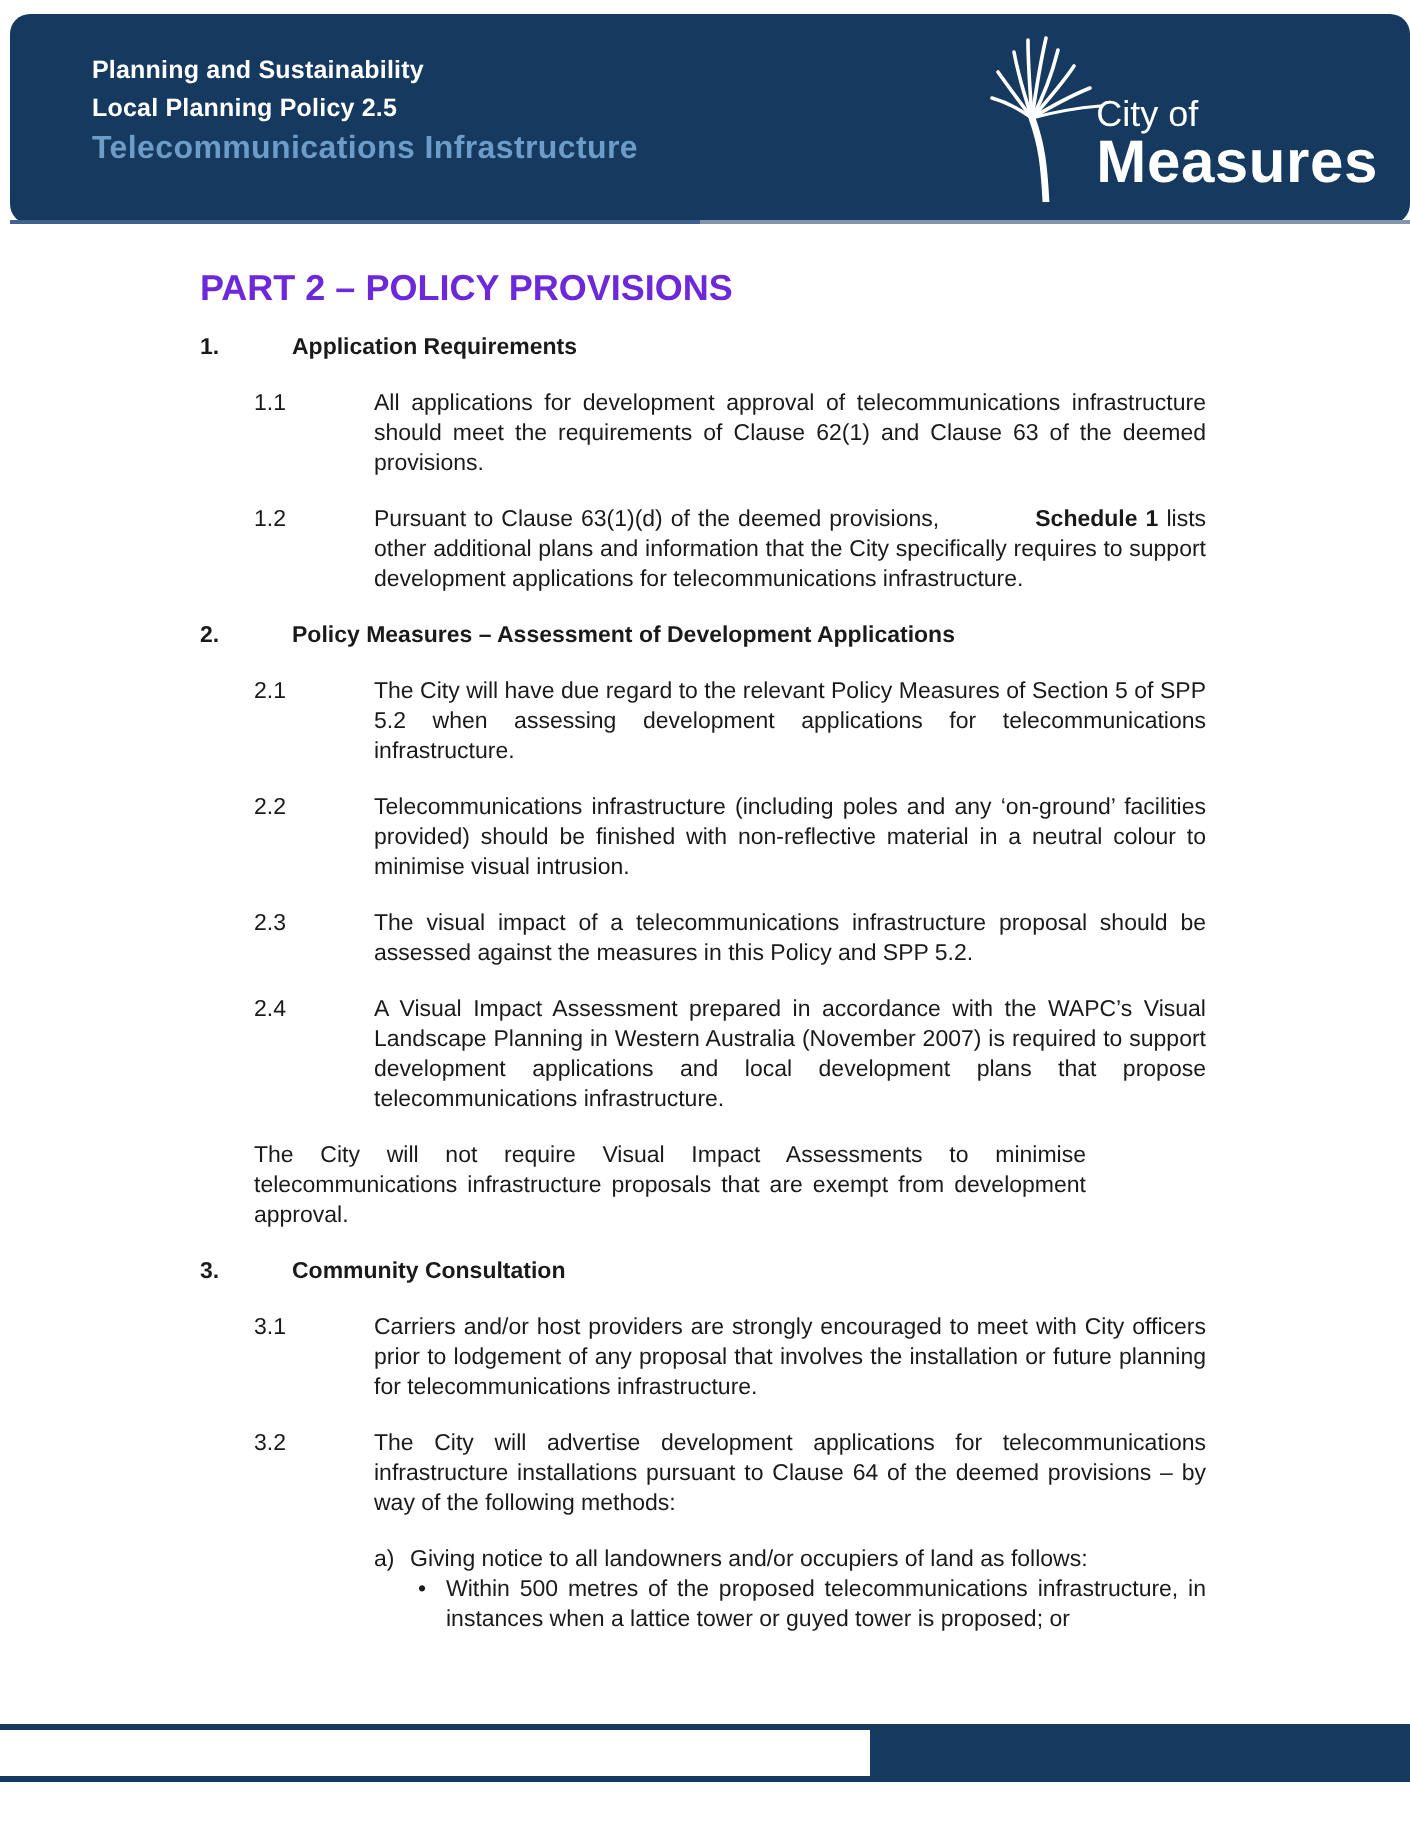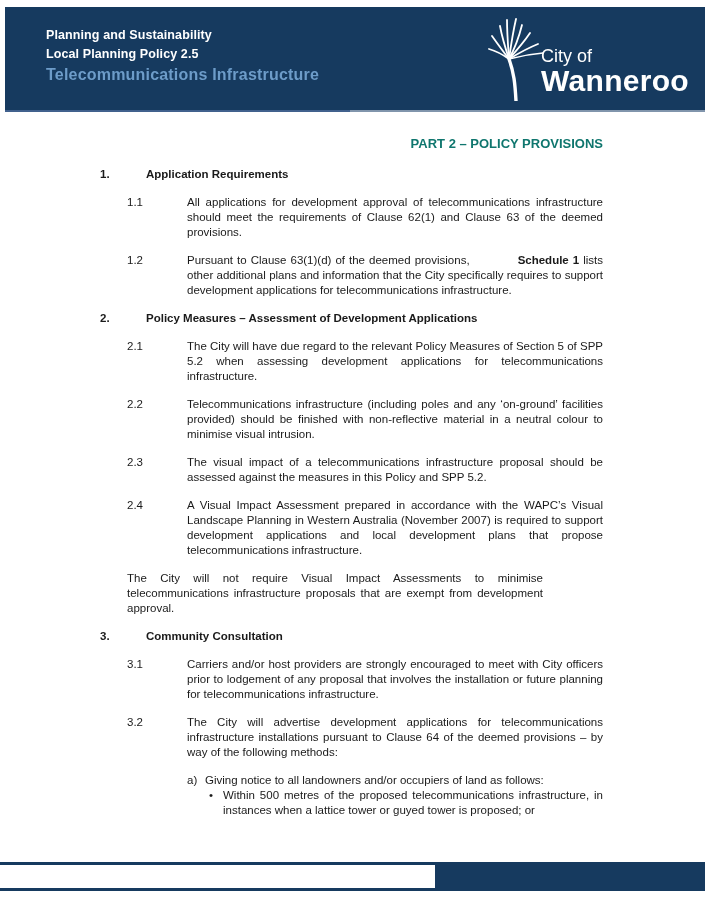--- a/index.html
+++ b/index.html
@@ -5,36 +5,37 @@
   html,body { margin:0; padding:0; background:#ffffff; }
   .page {
     position:relative; width:705px; height:913px; background:#ffffff;
     font-family:"Liberation Sans", sans-serif; color:#1a1a1a; overflow:hidden;
   }
 
   
   .header {
     position:absolute; left:5px; top:7px; width:700px; height:105px;
     background:#163a5f;
+    border-radius:10px;
   }
   .header-rule-left  { position:absolute; left:0; bottom:0; width:345px; height:2px; background:#41618d; }
   .header-rule-right { position:absolute; left:345px; right:0; bottom:0; height:2px; background:#8195ac; }
   .header-text { position:absolute; left:41px; top:19px; }
   .ht-line { color:#ffffff; font-weight:bold; font-size:12.5px; line-height:19px; letter-spacing:0.1px; }
   .ht-accent { color:#6d9cc9; font-weight:bold; font-size:16px; line-height:22px; letter-spacing:0.2px; }
 
   .logo { position:absolute; top:6px; right:16px; display:flex; align-items:center; }
   .logo-icon { flex:none; margin-top:4px; }
   .logo-textblock { margin-left:-4px; margin-top:24px; }
   .logo-cityof { color:#ffffff; font-size:18px; line-height:20px; font-weight:400; }
   .logo-name  { color:#ffffff; font-size:30px; line-height:30px; font-weight:bold; letter-spacing:0.3px; }
 
   
   .content { position:absolute; left:100px; top:136px; width:503px; font-size:11.5px; line-height:15px; }
-  .part-title { color:#0f766e; font-weight:bold; font-size:13px; line-height:16px; margin:0 0 15px 0;text-align:right; }
+  .part-title { color:#6d28d9; font-weight:bold; font-size:18px; line-height:16px; margin:0 0 15px 0; }
 
   .sec { display:flex; margin:0 0 13px 0; font-weight:bold; }
   .sec-num { flex:none; width:46px; }
   .sec-title { flex:1; }
 
   .item { display:flex; margin:0 0 13px 0; margin-left:27px; }
   .item-num { flex:none; width:60px; }
   .item-text { flex:none; width:416px; text-align:justify; }
   .item-text b { font-weight:bold;padding-left:44px; }
 
@@ -75,21 +76,21 @@
             <path d="M22 42 C24 28 26 15 29 2" stroke-width="1.8"></path>
             <path d="M22 42 C28 31 32 20 35 8" stroke-width="1.8"></path>
             <path d="M22 42 C30 33 37 25 43 16" stroke-width="1.8"></path>
             <path d="M22 42 C32 36 41 31 51 27" stroke-width="1.8"></path>
             <path d="M22 42 C33 39 44 37 56 36" stroke-width="1.6"></path>
           </g>
         </svg>
       </span>
       <span class="logo-textblock">
         <span class="logo-cityof" style="display:block">City of</span>
-        <span class="logo-name" style="display:block">Wanneroo</span>
+        <span class="logo-name" style="display:block">Measures</span>
       </span>
     </div>
 
     <div class="header-rule-left"></div>
     <div class="header-rule-right"></div>
   </div>
 
   <div class="content">
 
     <p class="part-title">PART 2 – POLICY PROVISIONS</p>

